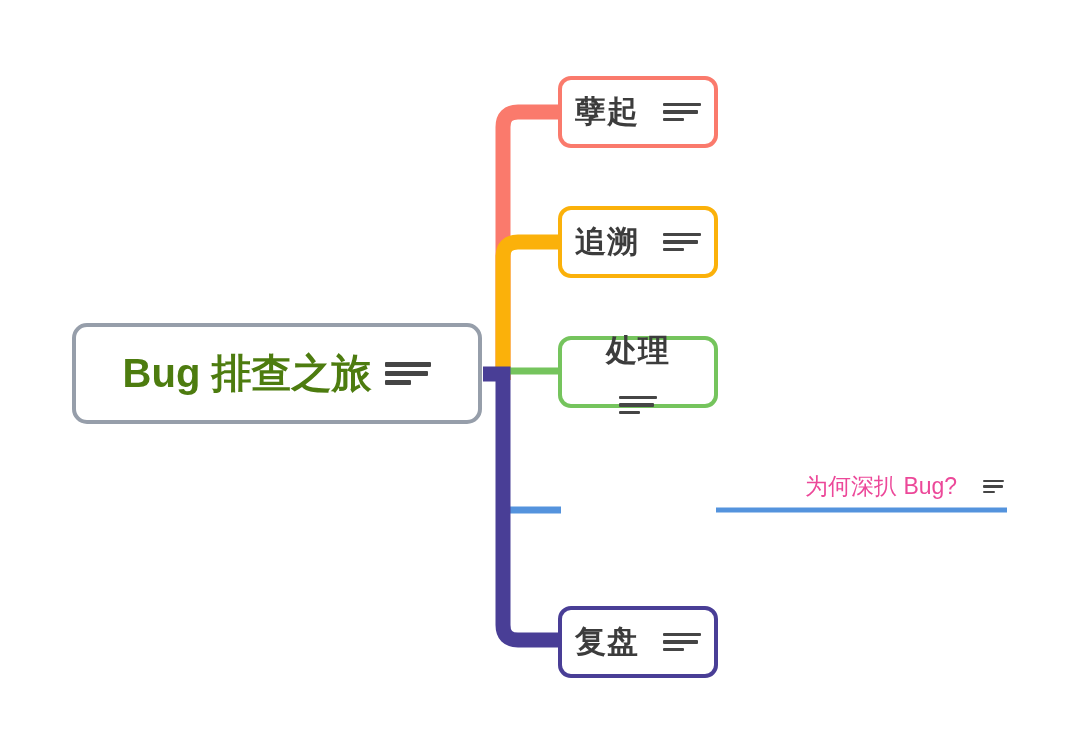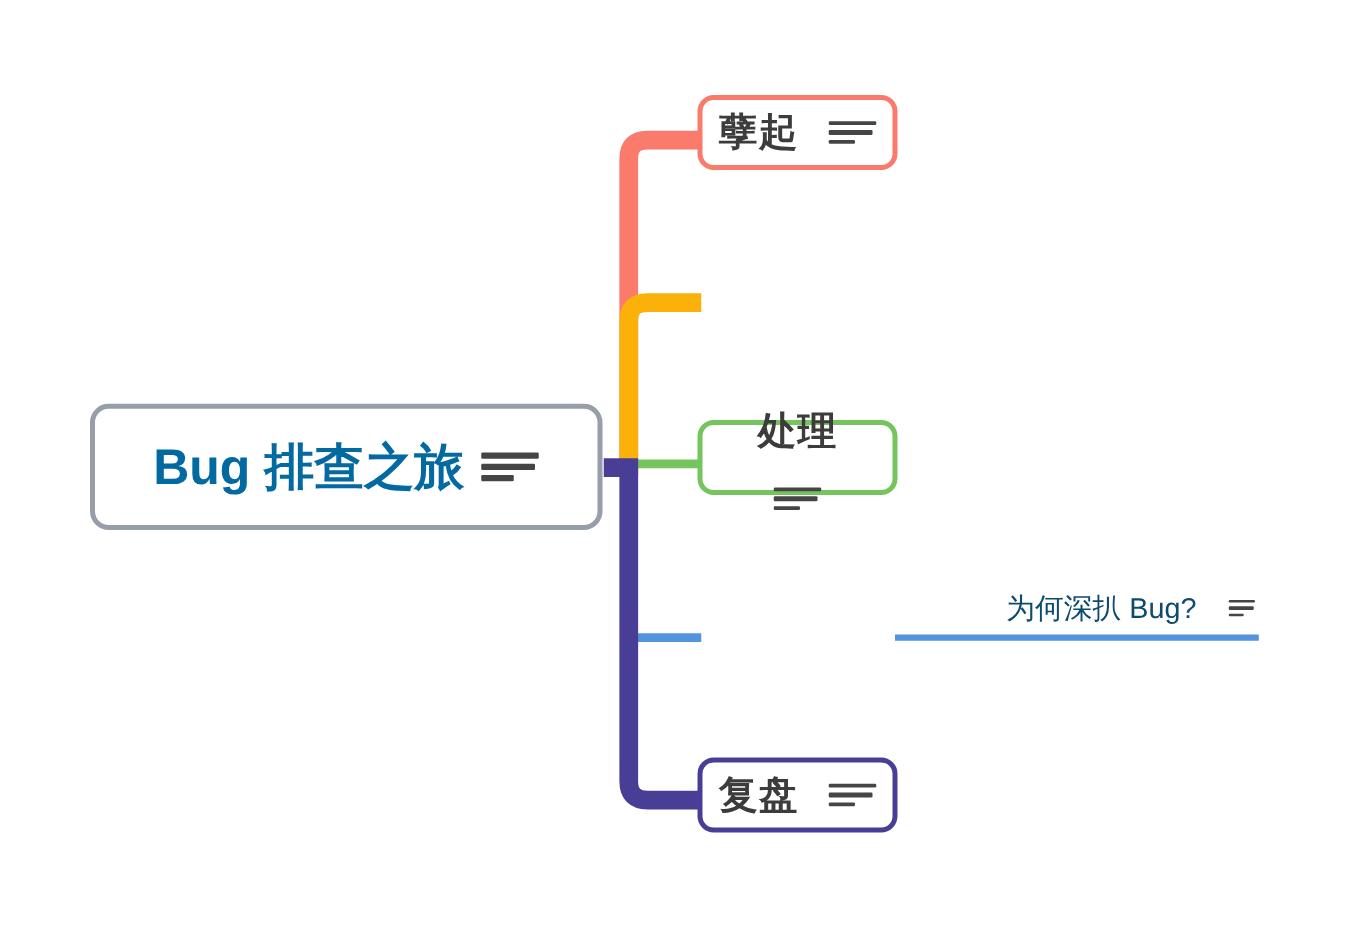--- a/index.html
+++ b/index.html
@@ -23,39 +23,39 @@
     box-sizing:border-box;
     z-index:1;
     cursor:default;
   }
   .root-topic{
     left:72px;top:323px;width:410px;height:101px;
     border:4px solid #969EAA;border-radius:15px;
     gap:14px;
   }
   .root-topic .label{
-    font-size:40px;font-weight:700;color:#0369a1;
+    font-size:40px;font-weight:700;color:#4d7c0f;
     white-space:nowrap;
   }
   .child-topic{
-    left:558px;width:160px;height:60px;
+    left:558px;width:160px;height:72px;
     border:4px solid #888;border-radius:13px;
     gap:24px;
   }
   .child-topic .label{
     font-size:31px;font-weight:700;color:#3C3C3C;
     white-space:nowrap;letter-spacing:1px;
   }
   .subtopic{
     position:absolute;left:805px;top:471px;
     display:flex;align-items:center;gap:26px;
     z-index:1;
   }
   .subtopic .label{
-    font-size:23px;font-weight:400;color:#0c4a6e;
+    font-size:23px;font-weight:400;color:#ec4899;
     white-space:nowrap;
   }
   
   .notes-icon{
     display:flex;flex-direction:column;justify-content:center;
     color:#454545;
   }
   .notes-icon .bar{
     background-color:currentColor;border-radius:1px;
   }
@@ -94,20 +94,28 @@
 
   <div class="topic child-topic" style="top: 76px; border-color: rgb(250, 122, 108);">
     <span class="label">孽起</span>
     <span class="notes-icon md" style="color: rgb(69, 69, 69);">
       <span class="bar b1"></span>
       <span class="bar b2"></span>
       <span class="bar b3"></span>
     </span>
   </div>
 
+  <div class="topic child-topic" style="top: 206px; border-color: rgb(251, 177, 10);">
+    <span class="label">追溯</span>
+    <span class="notes-icon md" style="color: rgb(69, 69, 69);">
+      <span class="bar b1"></span>
+      <span class="bar b2"></span>
+      <span class="bar b3"></span>
+    </span>
+  </div>
 
   <div class="topic child-topic" style="top: 336px; border-color: rgb(117, 196, 93); flex-direction: column;">
     <span class="label">处理</span>
     <span class="notes-icon md" style="color: rgb(69, 69, 69);">
       <span class="bar b1"></span>
       <span class="bar b2"></span>
       <span class="bar b3"></span>
     </span>
   </div>
 

